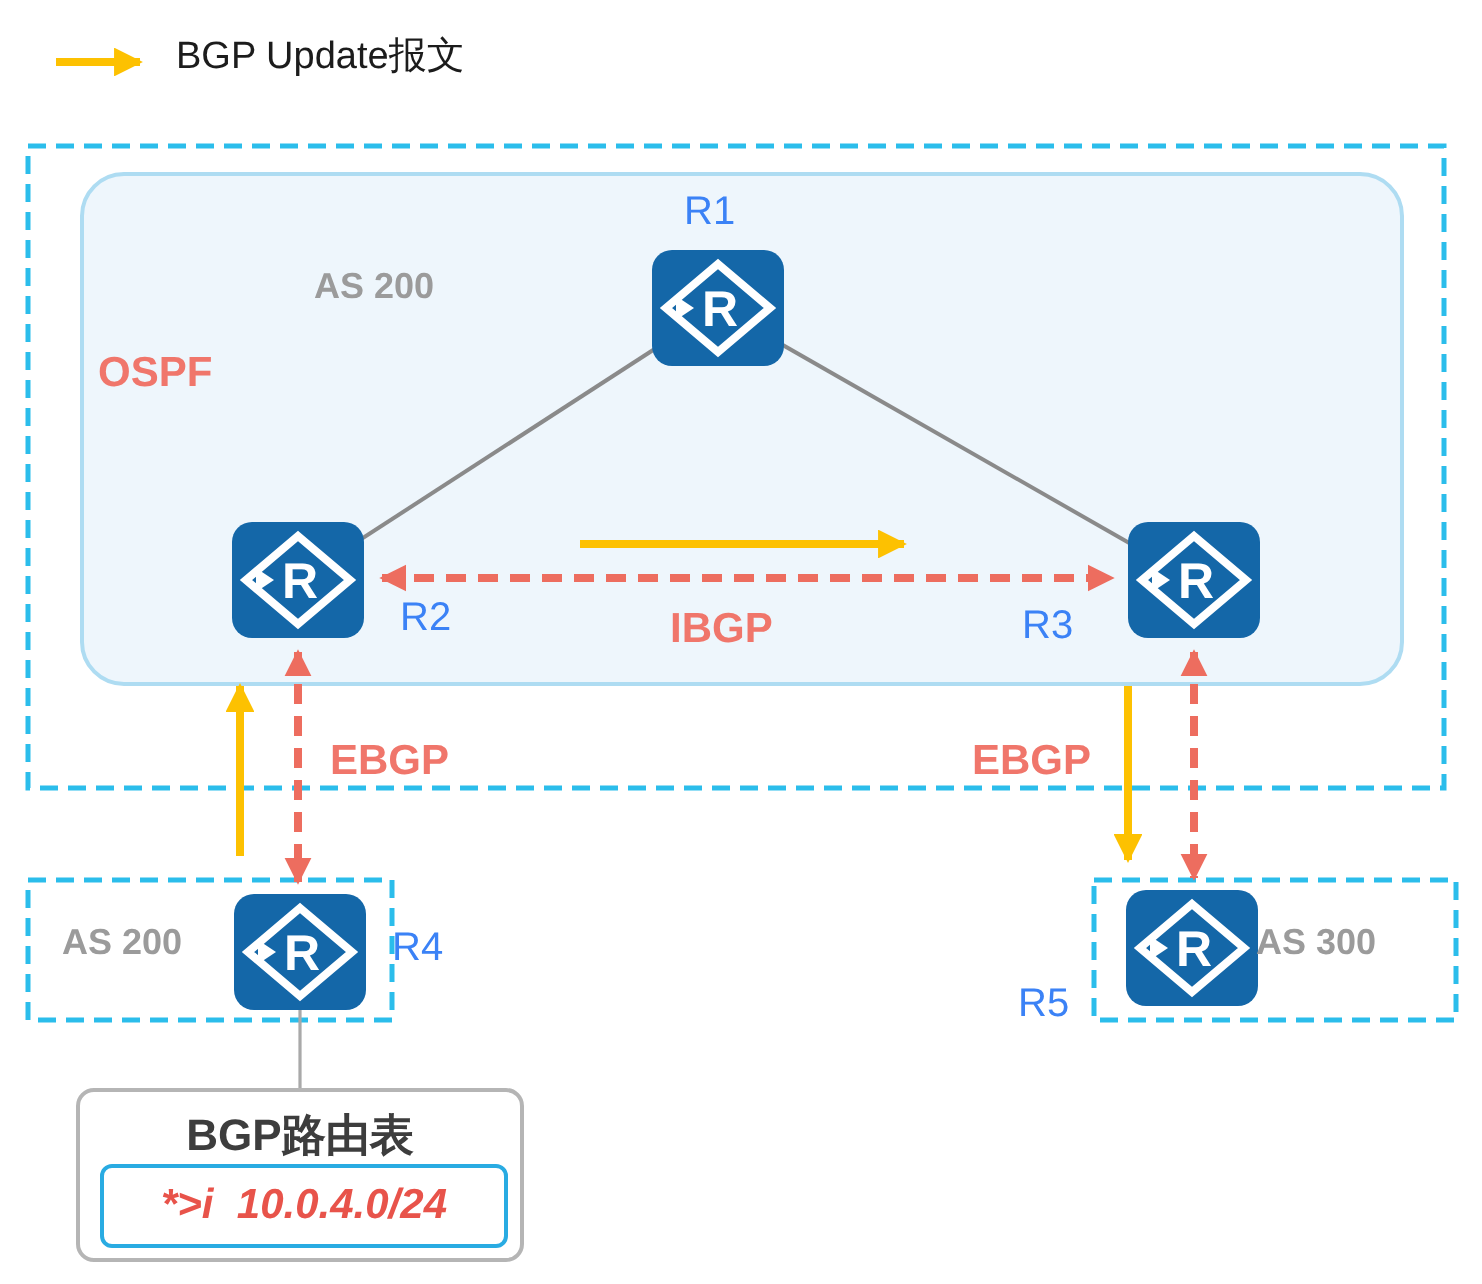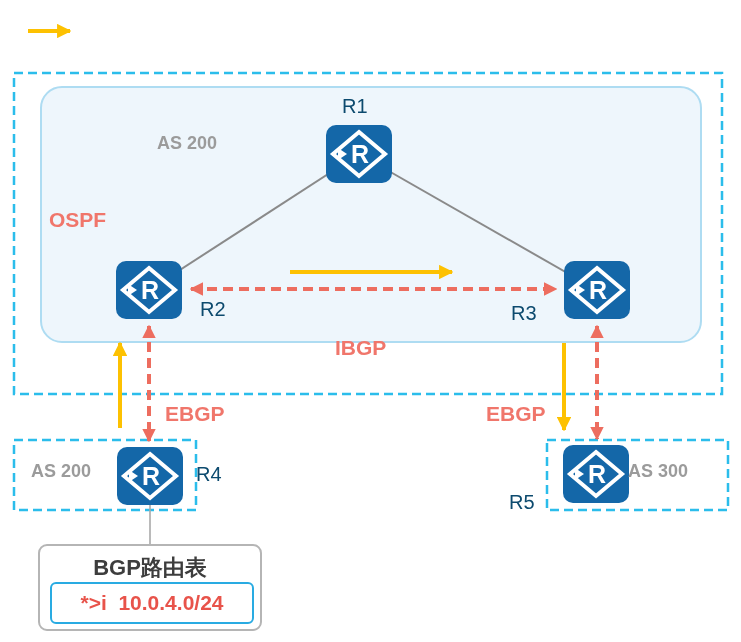--- a/index.html
+++ b/index.html
@@ -12,39 +12,39 @@
   #ospf-area{
     left:40px;top:86px;width:658px;height:253px;
     background:#eef6fc;border:2px solid #aedcf2;border-radius:22px;
   }
   
   #links{left:0;top:0;width:741px;height:642px;pointer-events:none;}
   
   .router{width:66px;height:58px;}
   
   .lbl{white-space:nowrap;line-height:1.1;}
-  .router-name{font-size:20px;color:#0c4a6e;}
+  .router-name{font-size:20px;color:#3b82f6;}
   .as-name{font-size:18px;font-weight:bold;color:#9b9b9b;}
-  .proto-name{font-size:21px;font-weight:bold;color:#f0766b;margin-top:33px;}
+  .proto-name{font-size:21px;font-weight:bold;color:#f0766b;}
   #legend-label{left:88px;top:19px;font-size:19px;color:#1c1c1c;}
   
   #bgp-table{
     left:38px;top:544px;width:224px;height:87px;background:#ffffff;
     border:2px solid #b5b5b5;border-radius:9px;box-sizing:border-box;
   }
   #bgp-table-title{
     margin-top:7px;text-align:center;font-size:22px;font-weight:bold;color:#3d3d3d;
   }
   #bgp-route-box{
     position:absolute;left:10px;top:36px;width:200px;height:38px;
     border:2px solid #29abe2;border-radius:6px;background:#ffffff;
     display:flex;align-items:center;justify-content:center;
   }
   #bgp-route-text{
-    font-size:21px;font-weight:bold;color:#e8534a;white-space:pre;
+    font-size:21px;font-weight:bold;color:#e8534a;white-space:pre;font-style:italic;
   }
 </style>
 </head>
 <body>
 
 <div id="canvas">
 
   <div class="abs" id="ospf-area"></div>
 
   <svg class="abs" id="links" viewBox="0 0 741 642" xmlns="http://www.w3.org/2000/svg">
@@ -116,20 +116,21 @@
   </div>
   <div class="abs router" style="left:563px;top:445px;">
     <svg viewBox="0 0 66 58" width="66" height="58" xmlns="http://www.w3.org/2000/svg">
       <rect x="0" y="0" width="66" height="58" rx="10" fill="#1467a8"></rect>
       <path d="M33 7 L59 29 L33 51 L7 29 Z" fill="none" stroke="#ffffff" stroke-width="4"></path>
       <path d="M12 23 L12 35 L21 29 Z" fill="#ffffff"></path>
       <text x="34" y="38" text-anchor="middle" font-size="25" font-weight="bold" fill="#ffffff">R</text>
     </svg>
   </div>
 
+  <div class="abs lbl" id="legend-label">BGP Update报文</div>
 
   <div class="abs lbl as-name" style="left:157px;top:134px;">AS 200</div>
   <div class="abs lbl proto-name" style="left:49px;top:175px;">OSPF</div>
 
   <div class="abs lbl router-name" style="left:342px;top:95px;">R1</div>
   <div class="abs lbl router-name" style="left:200px;top:298px;">R2</div>
   <div class="abs lbl router-name" style="left:511px;top:302px;">R3</div>
   <div class="abs lbl router-name" style="left:196px;top:463px;">R4</div>
   <div class="abs lbl router-name" style="left:509px;top:463px;margin-top:28px;">R5</div>
 

